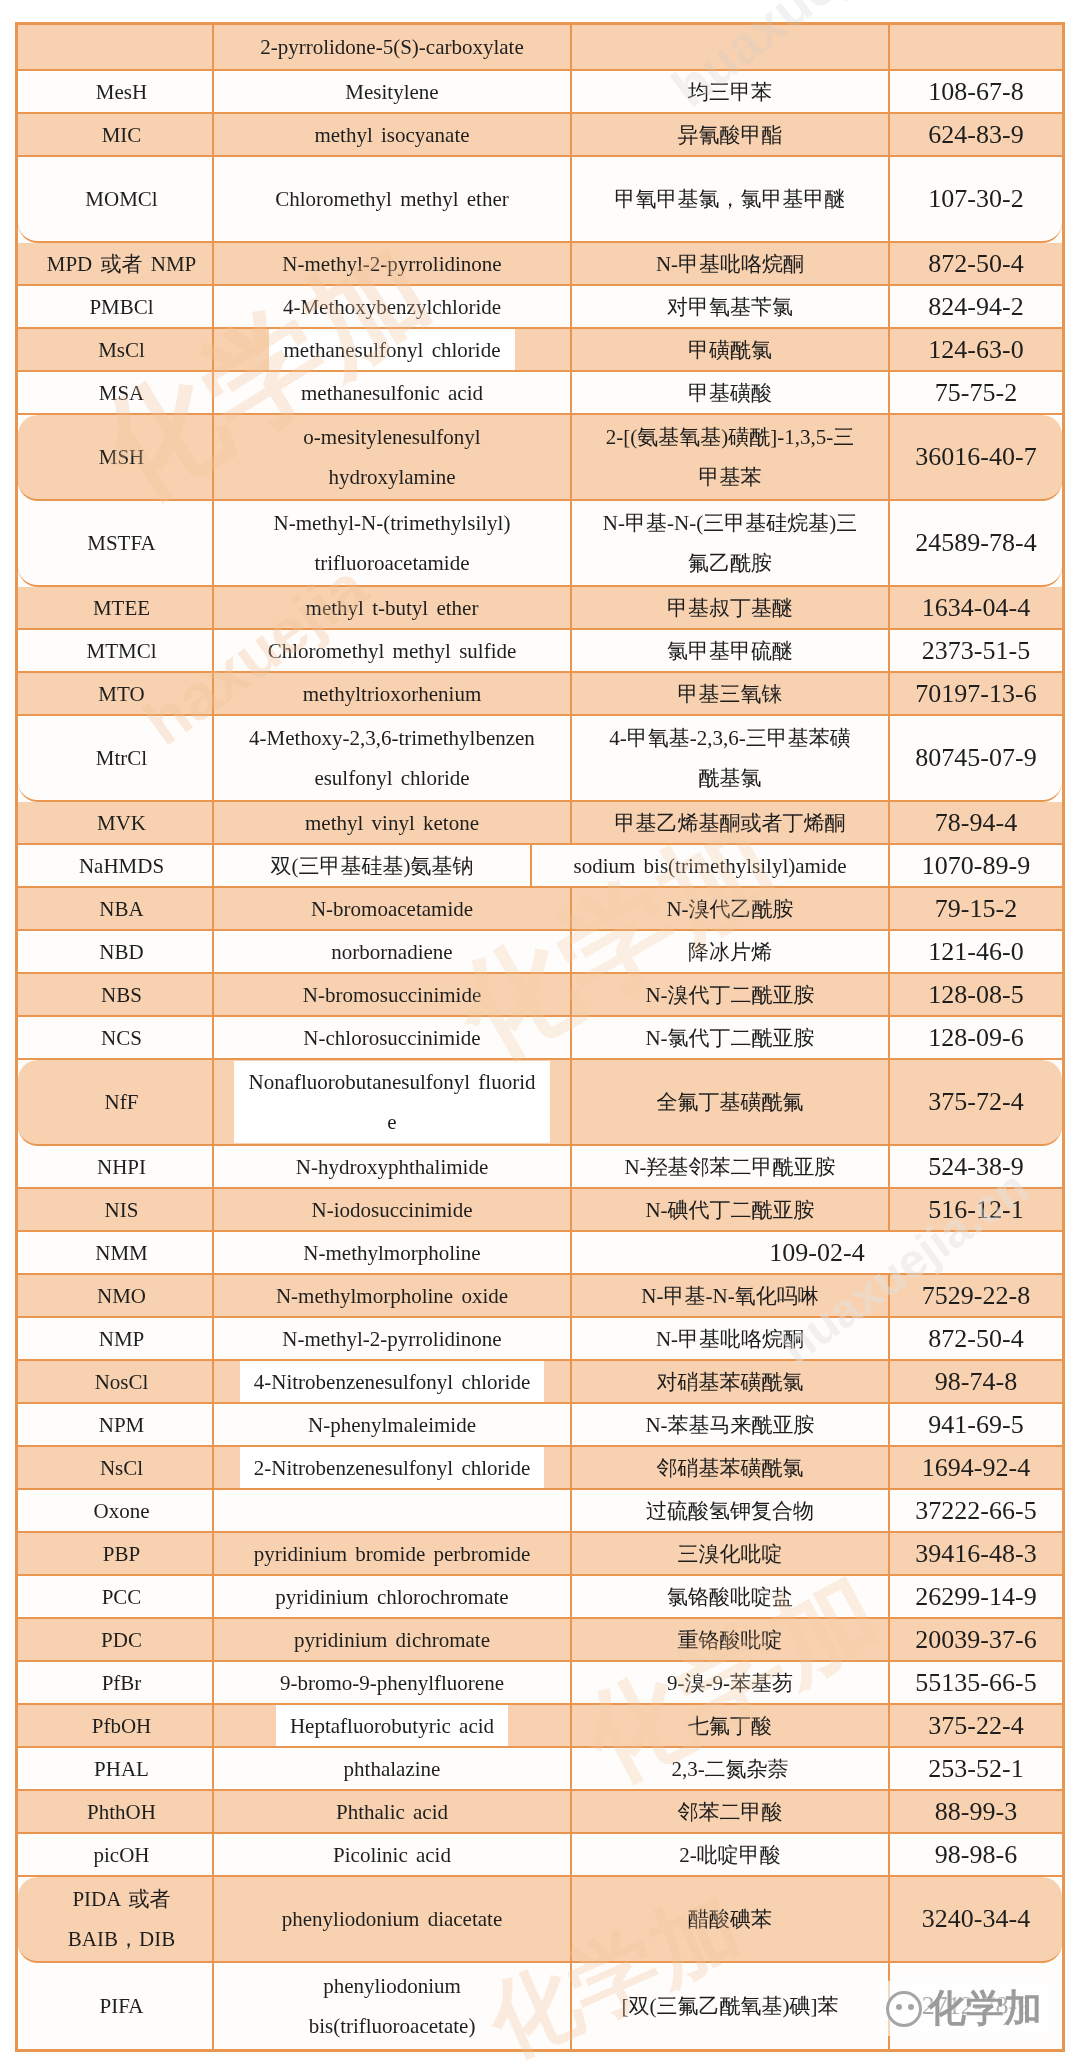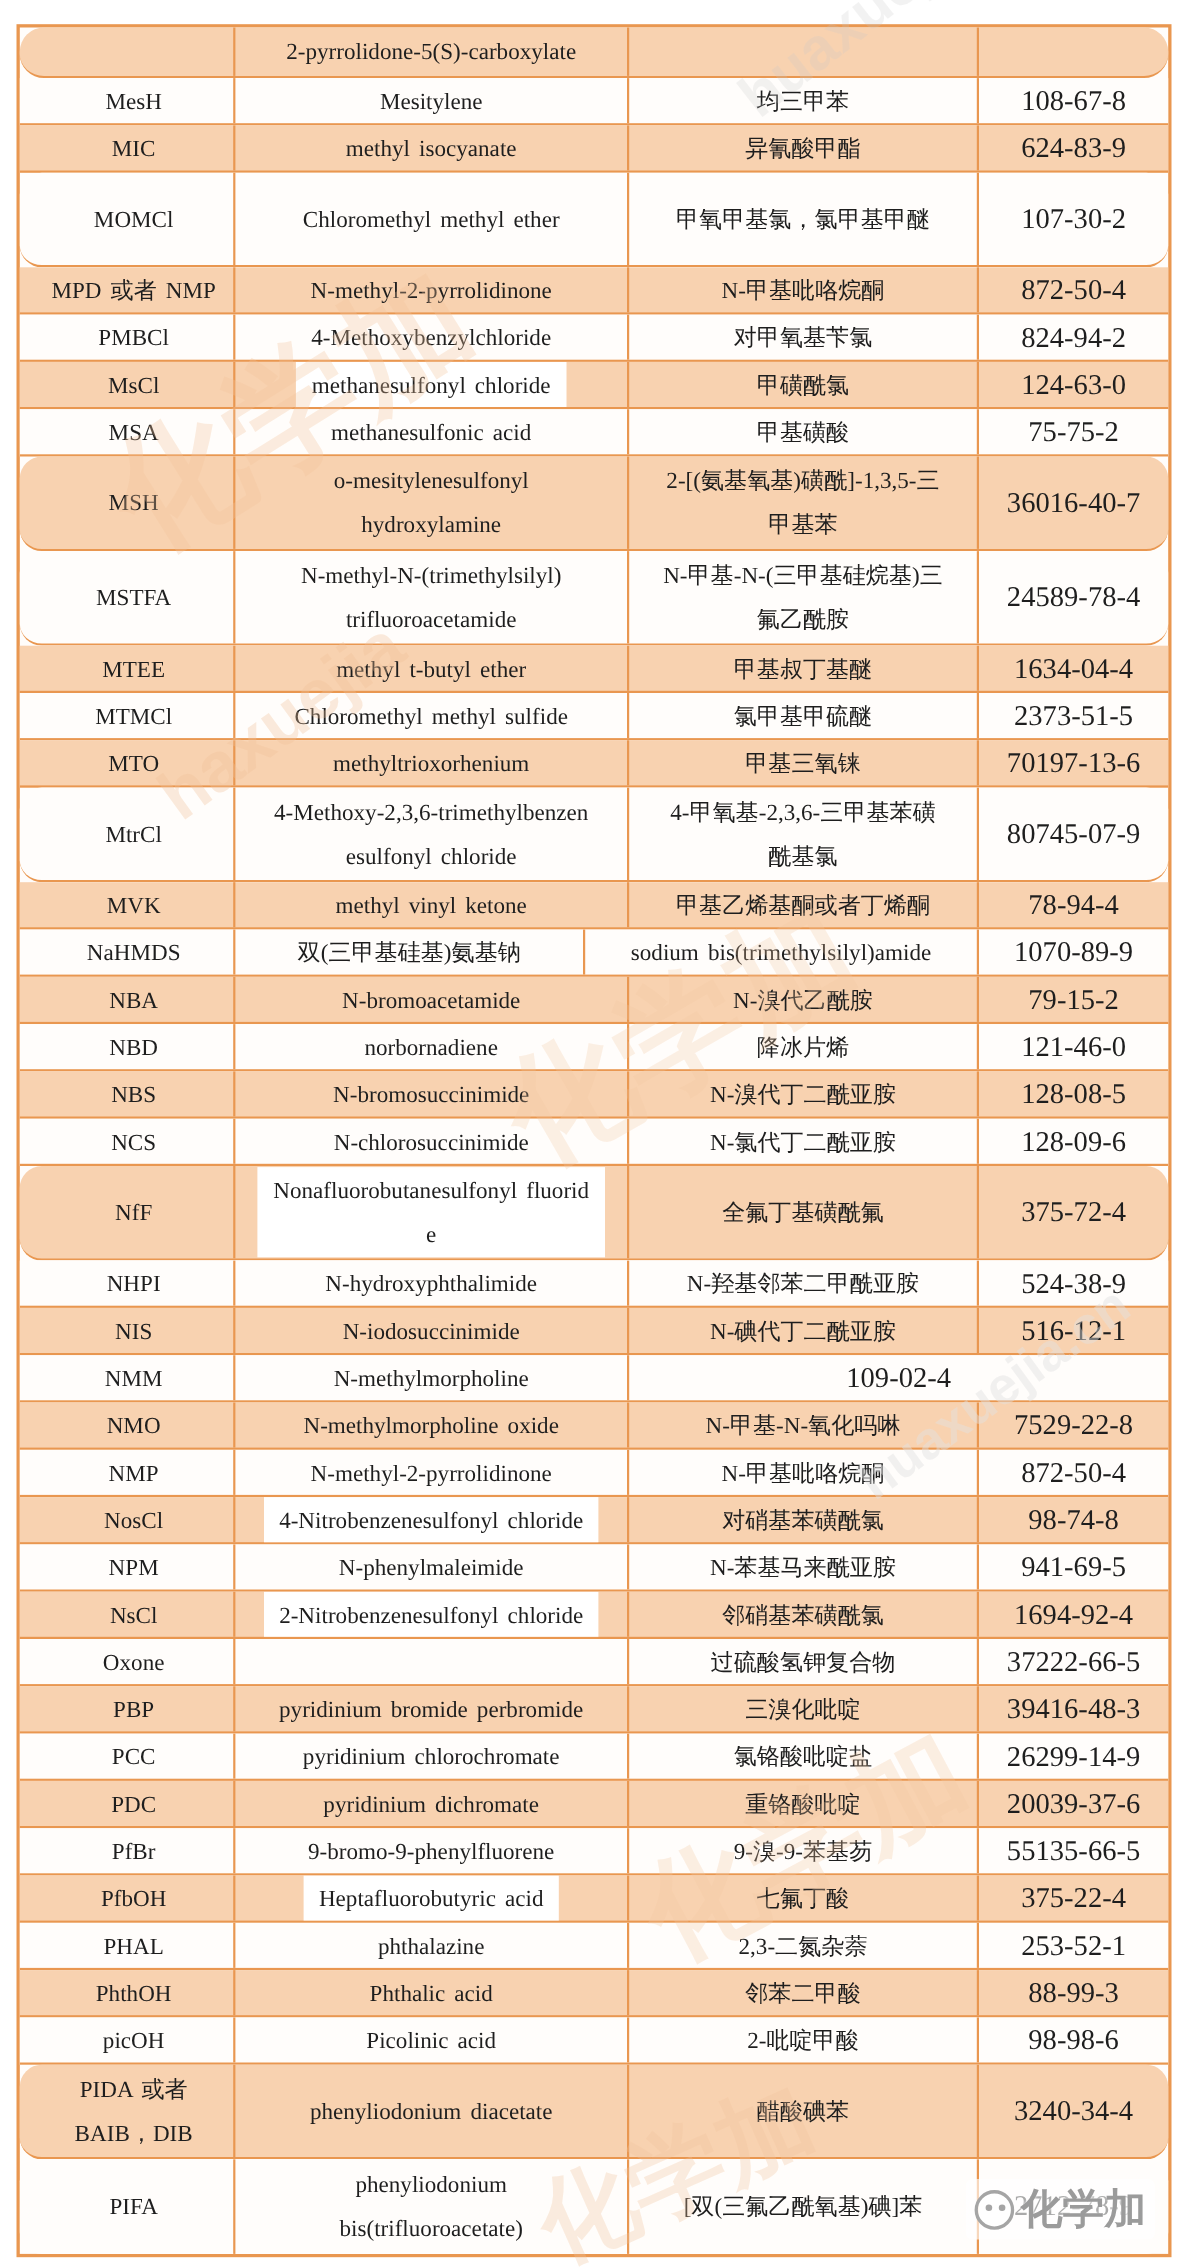--- a/index.html
+++ b/index.html
@@ -6,21 +6,21 @@
   body{
     width:1080px;height:2061px;position:relative;overflow:hidden;
     background:#ffffff;
     font-family:"Liberation Serif", serif;
   }
   .table{
     position:absolute;left:15px;top:22px;width:1050px;
     border:3px solid #e99750;background:#fffdfb;box-sizing:border-box;
   }
   .row{display:flex;height:43px;border-bottom:2px solid #e99750;box-sizing:border-box;background:#fffdfb;}
-  .row:first-child{height:46px;border-radius:22px;}
+  .row:first-child{height:46px;}
   .row:last-child{border-bottom:none;}
   .row.tall{height:86px;border-radius:20px;}
   .row.orange{background:#f8d2b0;}
   .cell{
     display:flex;align-items:center;justify-content:center;text-align:center;
     border-right:2px solid #e99750;box-sizing:border-box;
     white-space:pre-line;line-height:40px;font-size:21px;color:#1e1e1e;
     word-spacing:3px;overflow:hidden;padding:0 4px;
   }
   .c0{width:196px;padding-left:17px;}

